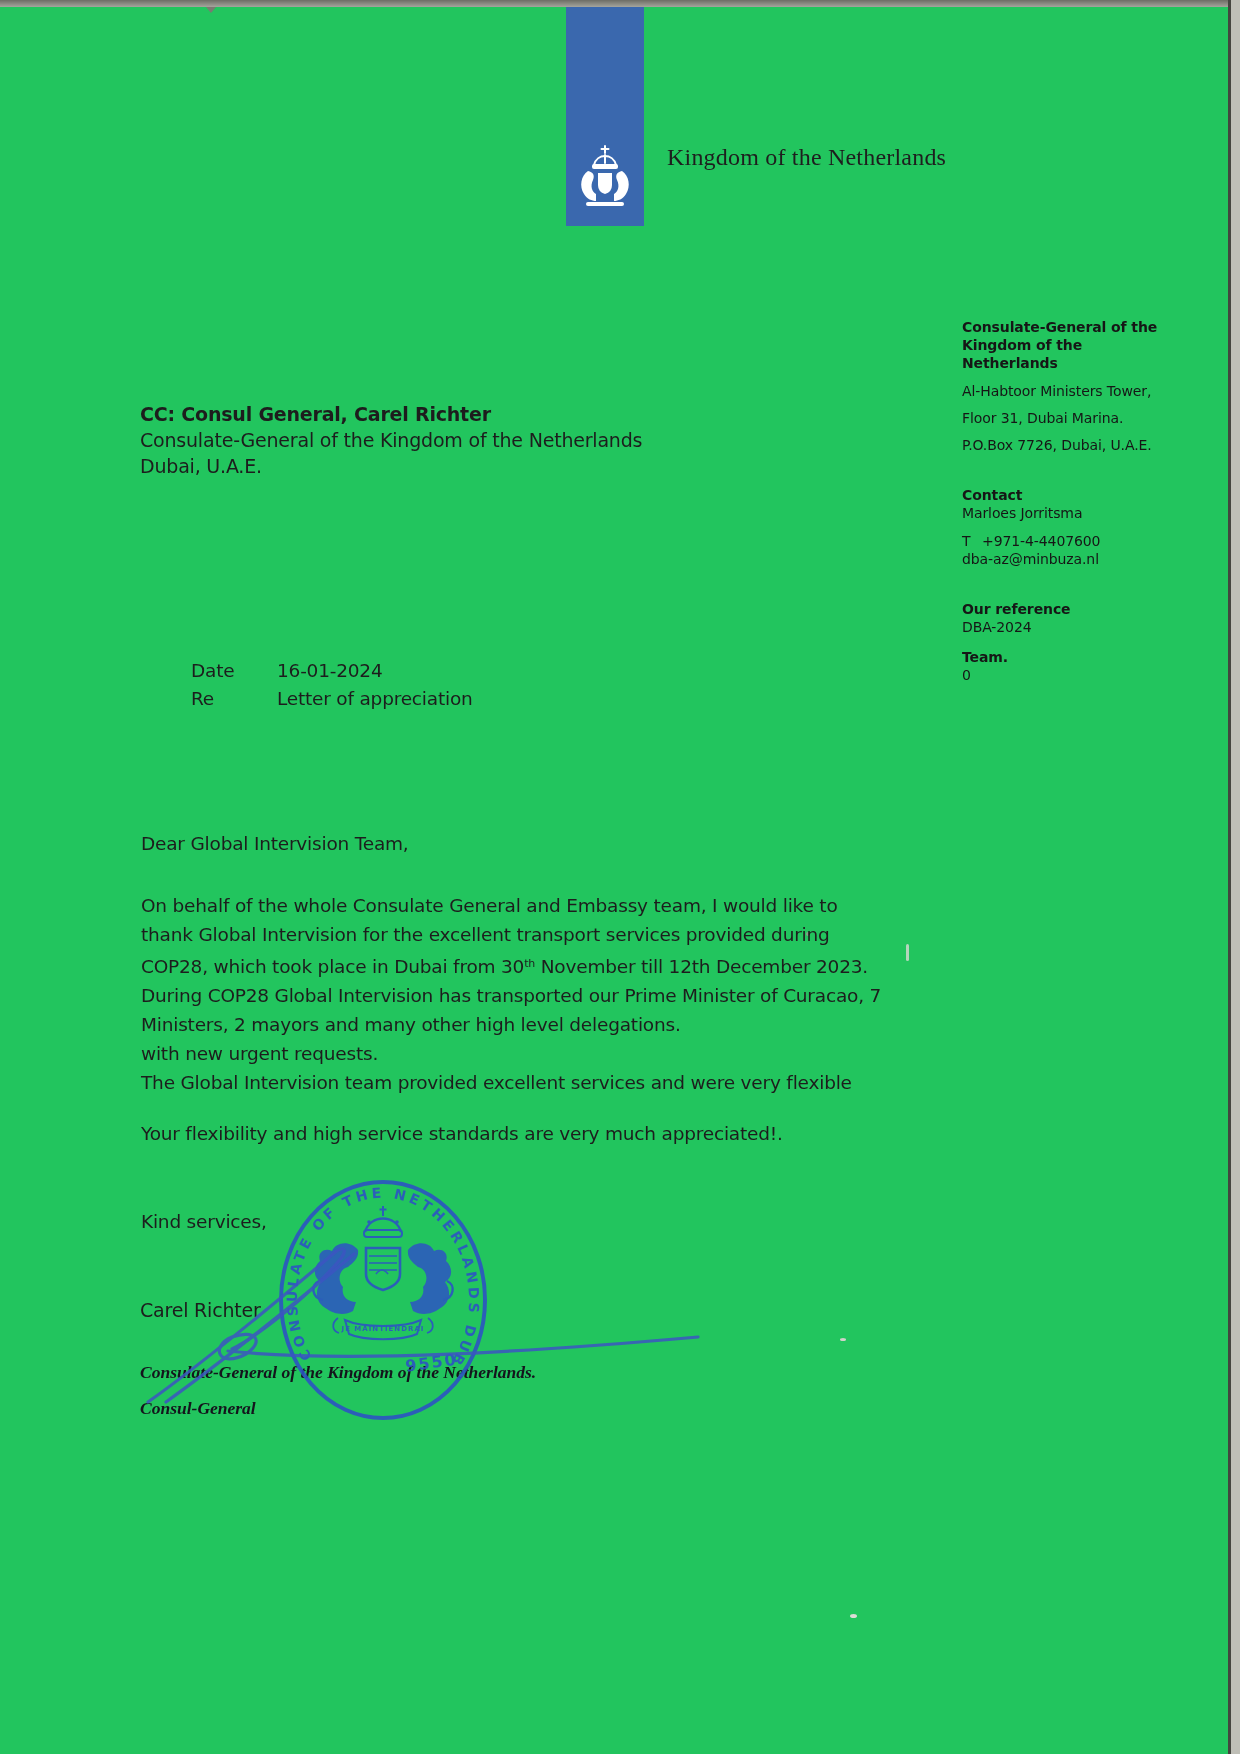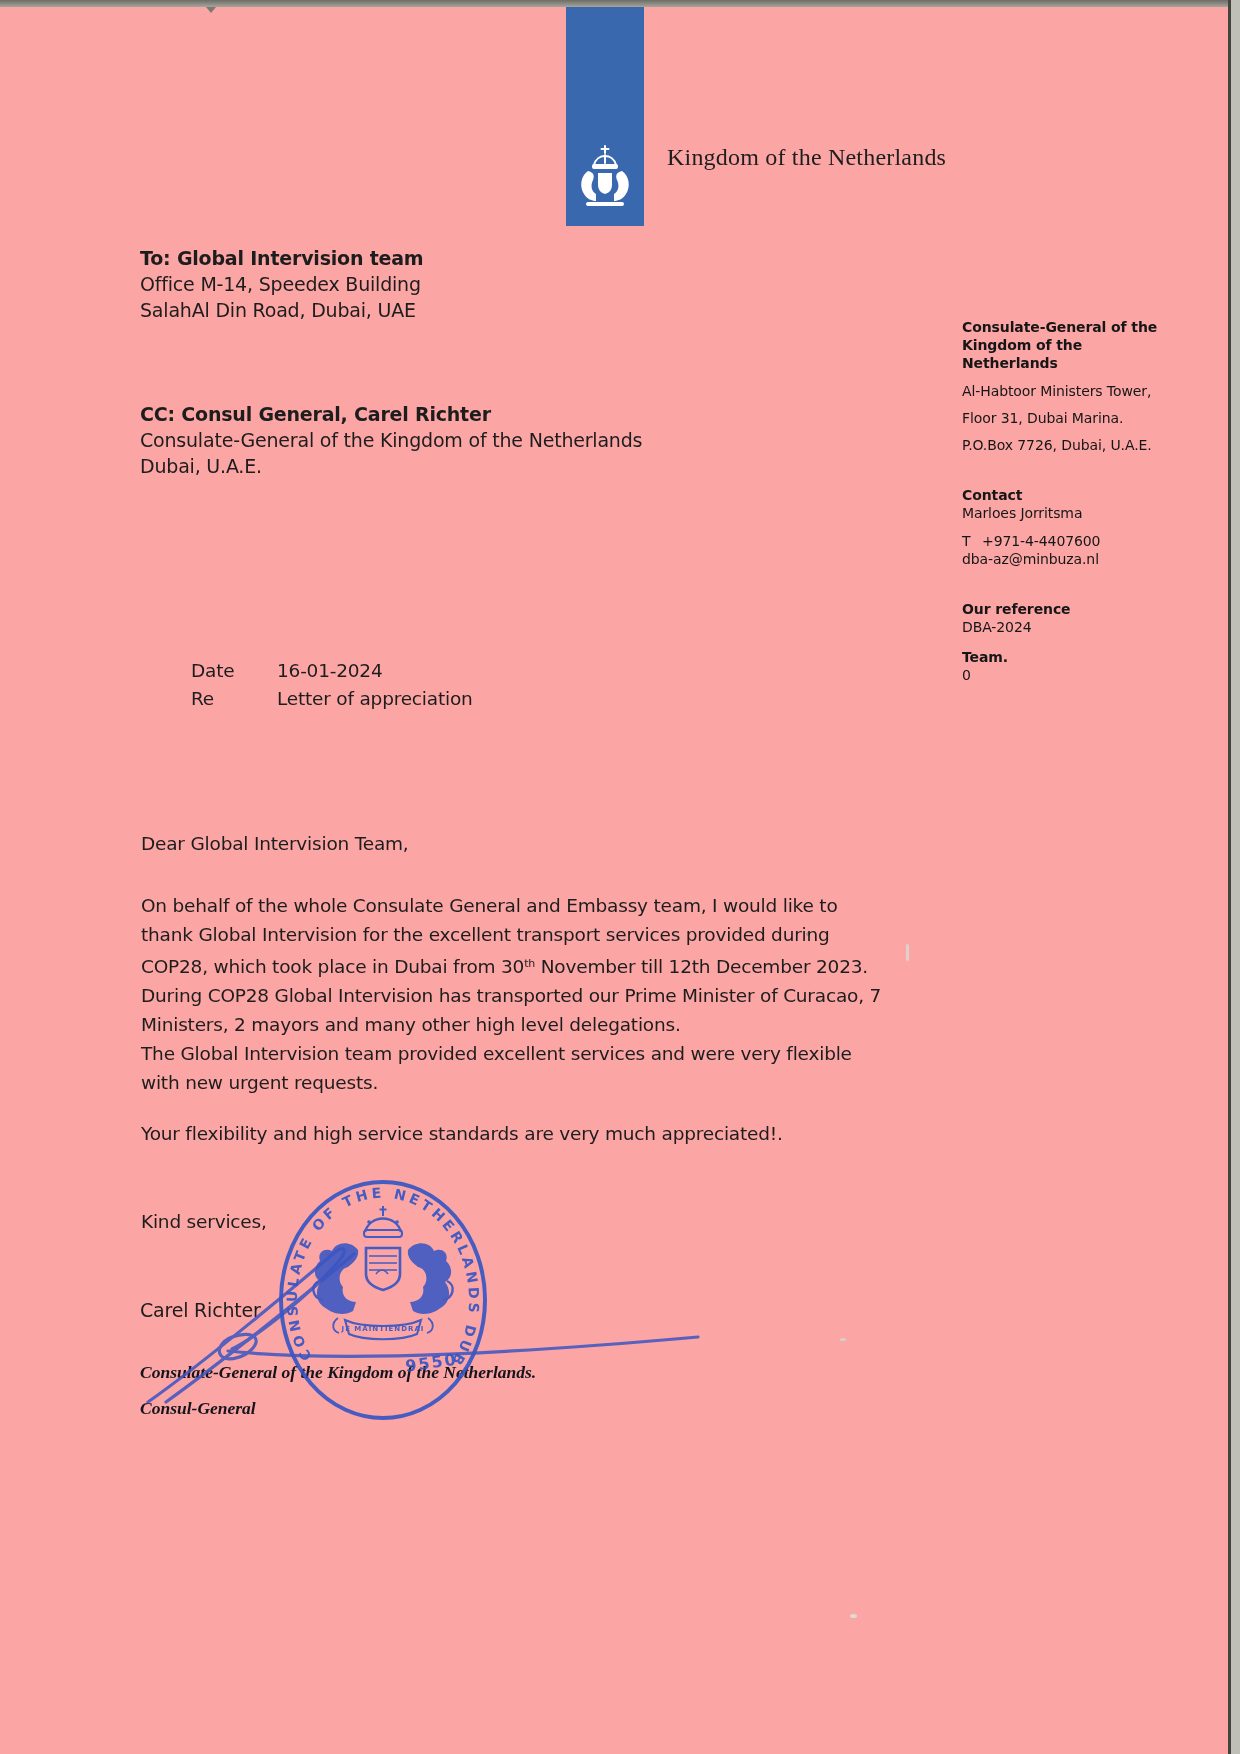--- a/index.html
+++ b/index.html
@@ -1,18 +1,18 @@
 <!DOCTYPE html>
 <html><head>
 <meta charset="utf-8">
 <style>
   html,body{margin:0;padding:0;background:#e9e9e5;}
   .page{
     position:relative; width:1240px; height:1754px; margin:0 auto;
-    background:#fca5a5; overflow:hidden;
+    background:#22c55e; overflow:hidden;
     font-family:"DejaVu Sans", sans-serif; color:#1d1d1d;
   }
   
   .top-scan-bar{position:absolute;left:0;top:0;width:1240px;height:7px;
     background:linear-gradient(#6d6d65,#a5a59d);}
   .top-scan-notch{position:absolute;left:206px;top:7px;width:10px;height:6px;
     background:#7a7a72;clip-path:polygon(0 0,100% 0,50% 100%);}
   .right-scan-line{position:absolute;left:1228px;top:0;width:3px;height:1754px;background:#45453f;}
   .right-scan-strip{position:absolute;left:1231px;top:0;width:9px;height:1754px;background:#bfbfb7;}
   .smudge{position:absolute;border-radius:50%;}
@@ -85,25 +85,20 @@
         <rect x="19" y="20" width="26" height="5" rx="2"></rect>
         <path d="M25 29 h14 v12 q0 7 -7 9 q-7 -2 -7 -9 z"></path>
         <path d="M15 27 C8 32 6 42 11 50 C14 55 19 57 23 57 L23 50 C19 48 17 42 20 36 C22 31 20 28 15 27 Z"></path>
         <path d="M49 27 C56 32 58 42 53 50 C50 55 45 57 41 57 L41 50 C45 48 47 42 44 36 C42 31 44 28 49 27 Z"></path>
         <rect x="13" y="58" width="38" height="4" rx="2"></rect>
       </g>
     </svg>
   </div>
   <div class="brand">Kingdom of the Netherlands</div>
 
-  <div class="recipient rec-to">
-    <div class="bold">To: Global Intervision team</div>
-    <div>Office M-14, Speedex Building</div>
-    <div>SalahAl Din Road, Dubai, UAE</div>
-  </div>
   <div class="recipient rec-cc">
     <div class="bold">CC: Consul General, Carel Richter</div>
     <div>Consulate-General of the Kingdom of the Netherlands</div>
     <div>Dubai, U.A.E.</div>
   </div>
 
   <aside class="sidebar">
     <div class="b">Consulate-General of the</div>
     <div class="b">Kingdom of the Netherlands</div>
     <div class="g10">Al-Habtoor Ministers Tower,</div>
@@ -125,22 +120,22 @@
   </div>
 
   <div class="salutation letter-line">Dear Global Intervision Team,</div>
 
   <div class="para1">
     <div class="letter-line">On behalf of the whole Consulate General and Embassy team, I would like to</div>
     <div class="letter-line">thank Global Intervision for the excellent transport services provided during</div>
     <div class="letter-line"><span>COP28, which took place in Dubai from 30</span><sup>th</sup><span> November till 12th December 2023.</span></div>
     <div class="letter-line">During COP28 Global Intervision has transported our Prime Minister of Curacao, 7</div>
     <div class="letter-line">Ministers, 2 mayors and many other high level delegations.</div>
+    <div class="letter-line">with new urgent requests.</div>
     <div class="letter-line">The Global Intervision team provided excellent services and were very flexible</div>
-    <div class="letter-line">with new urgent requests.</div>
   </div>
 
   <div class="para2 letter-line">Your flexibility and high service standards are very much appreciated!.</div>
   <div class="closing letter-line">Kind services,</div>
 
   <div class="signer-name">Carel Richter</div>
   <div class="signer-title">Consul-General</div>
   <div class="signer-org">Consulate-General of the Kingdom of the Netherlands.</div>
 
   <svg class="stamp-sig" width="600" height="310" viewBox="0 0 600 310">

